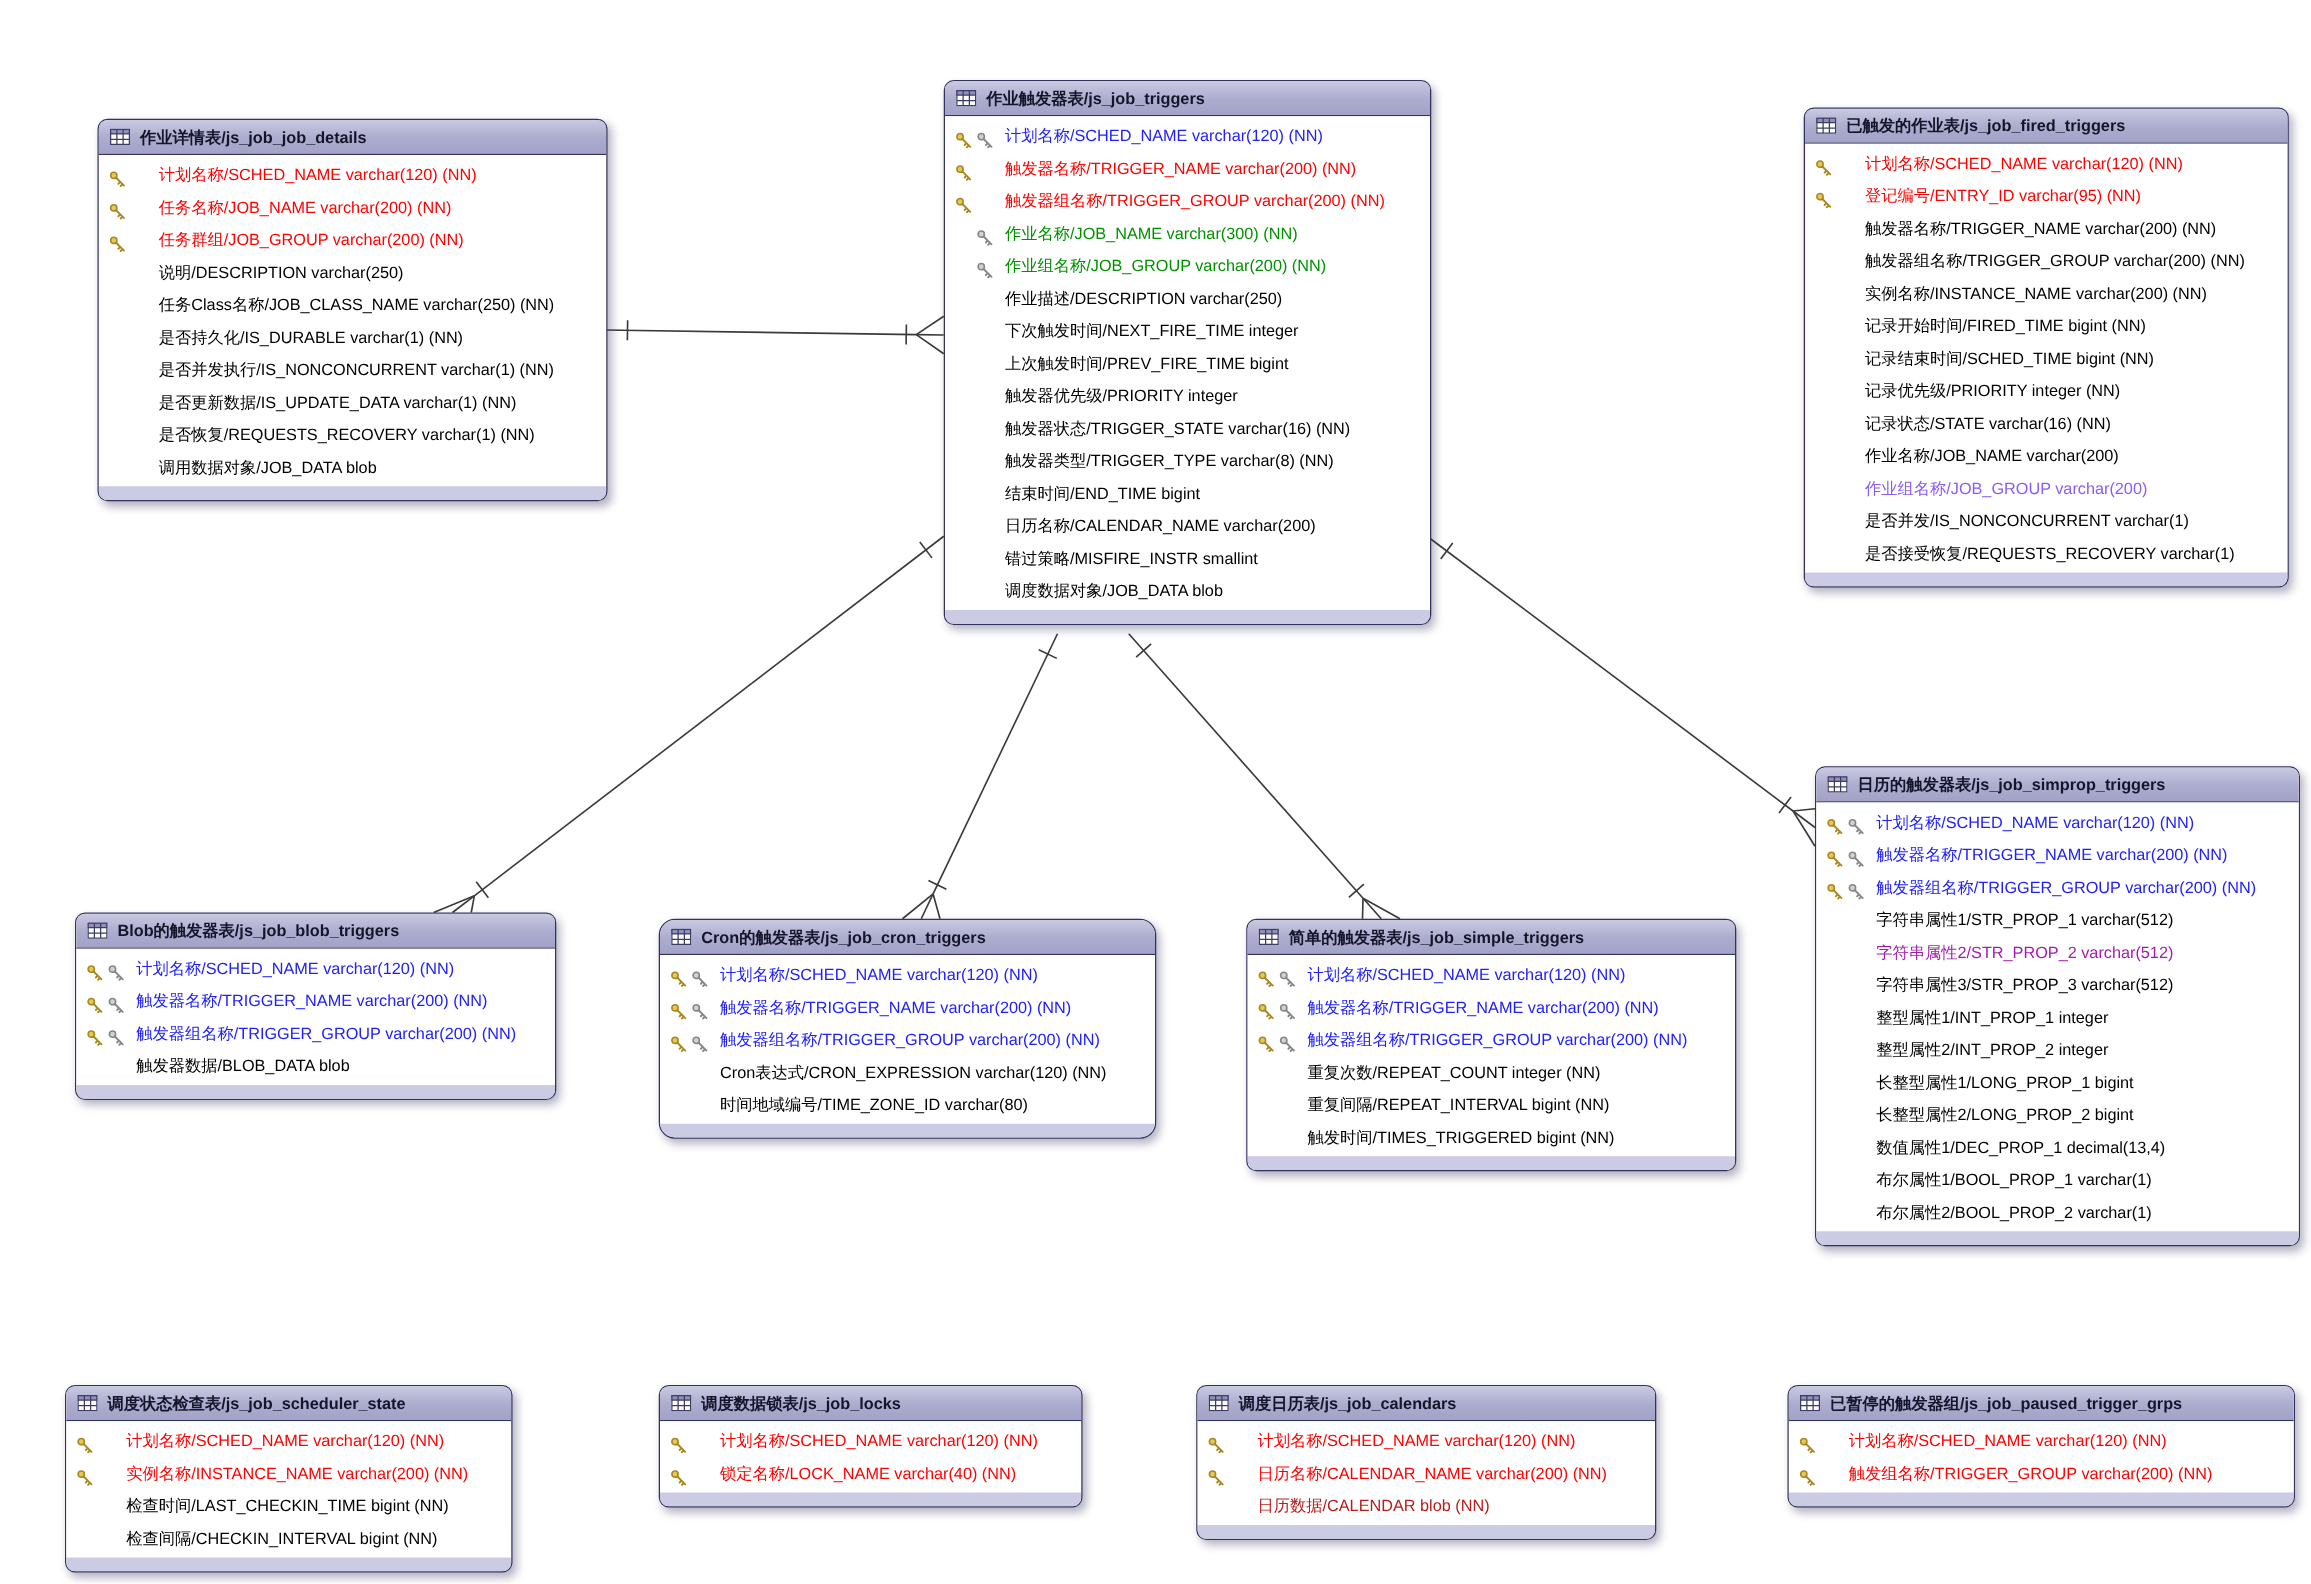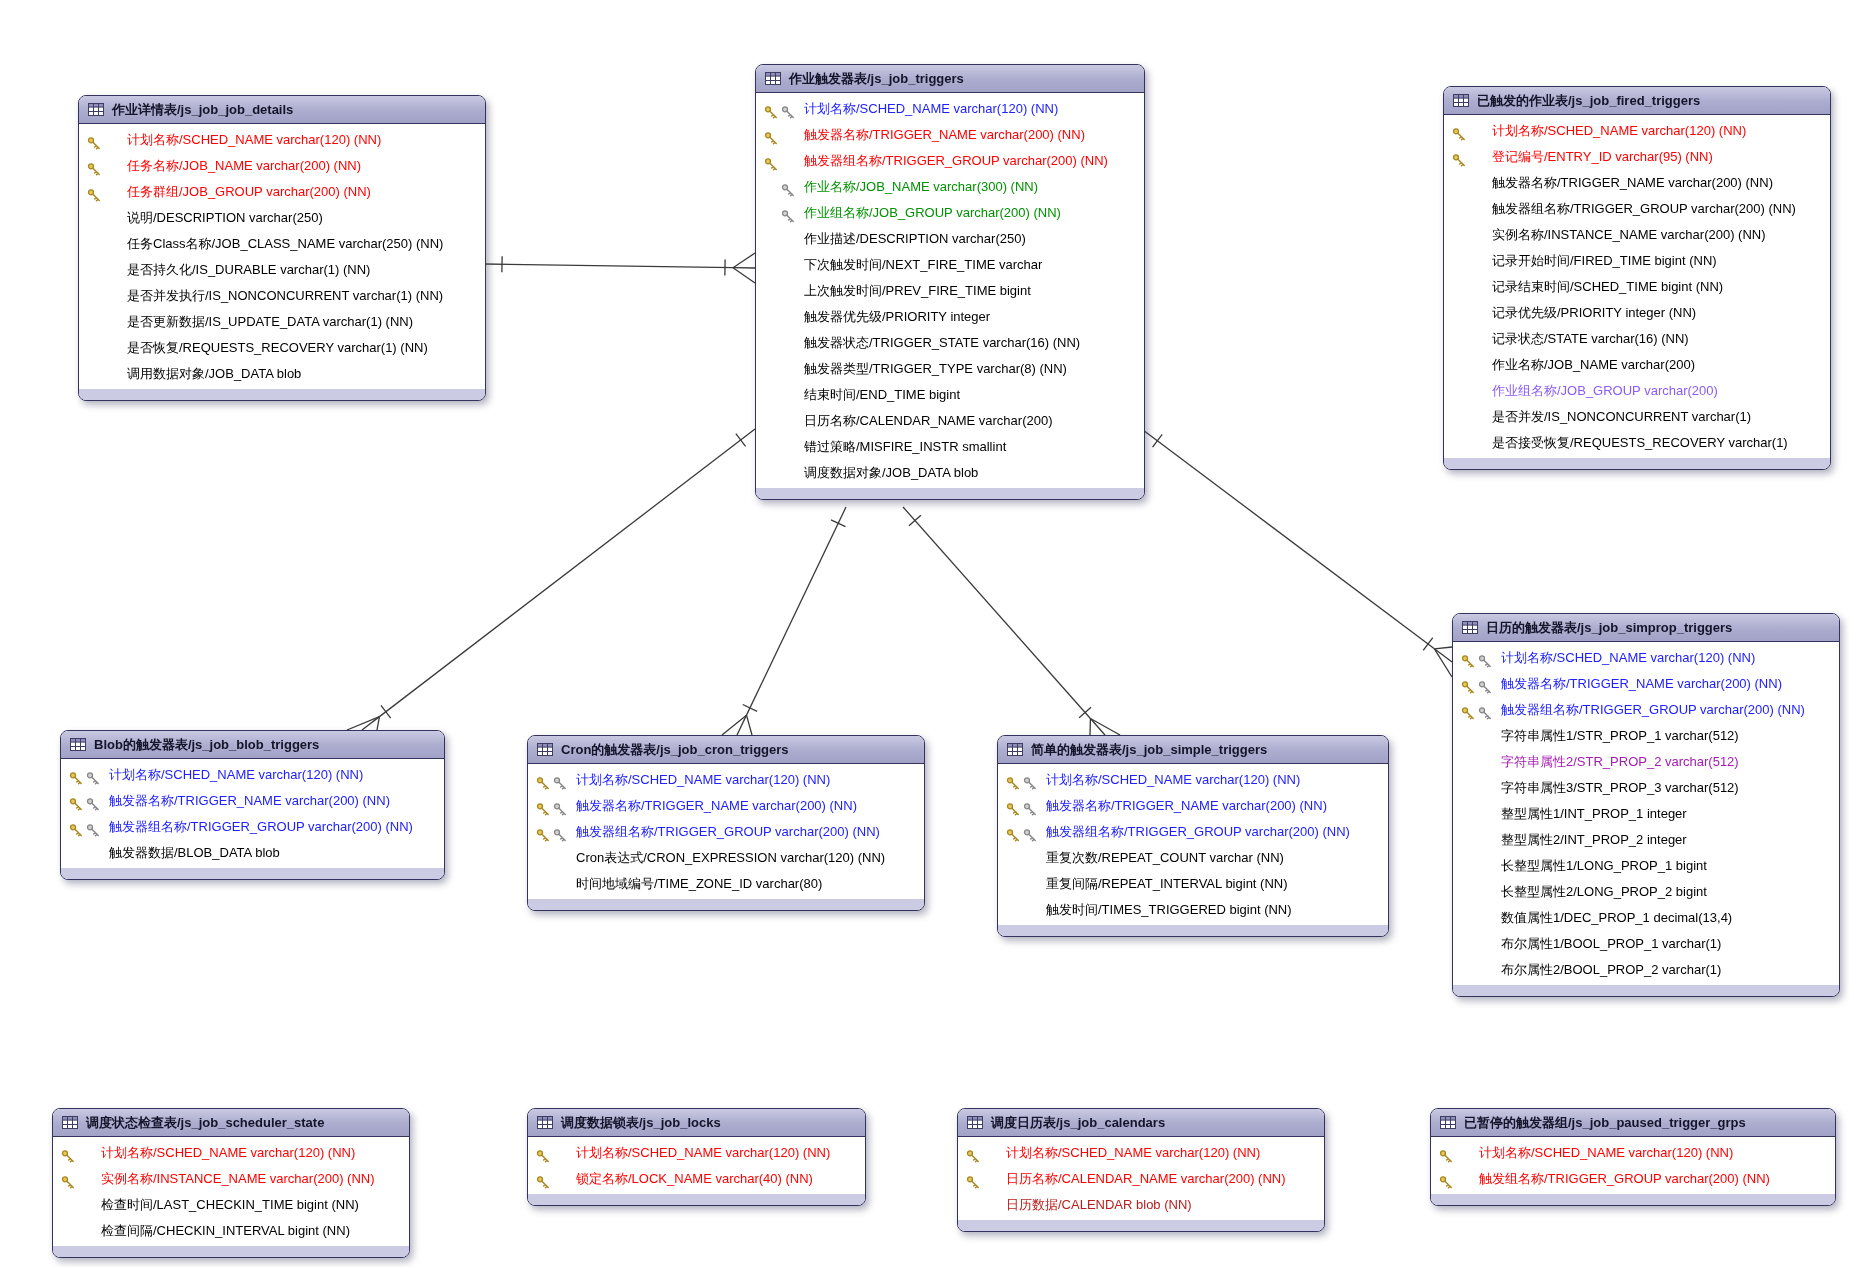--- a/index.html
+++ b/index.html
@@ -148,21 +148,21 @@
             </svg></span><span>触发器组名称/TRIGGER_GROUP varchar(200) (NN)</span></div>
         <div class="col-row" style="color: rgb(0, 145, 0);"><span class="key slot2"><svg width="14" height="14" viewBox="0 0 14 14">
               <circle cx="4" cy="4.3" r="2.5" fill="#d2d2d2" stroke="#878787" stroke-width="1.3"></circle>
               <path d="M5.9 6.2 L12.2 12.5 M9.2 9.5 L7.7 11 M11 11.3 L9.5 12.8" fill="none" stroke="#878787" stroke-width="1.5" stroke-linecap="round"></path>
             </svg></span><span>作业名称/JOB_NAME varchar(300) (NN)</span></div>
         <div class="col-row" style="color: rgb(0, 145, 0);"><span class="key slot2"><svg width="14" height="14" viewBox="0 0 14 14">
               <circle cx="4" cy="4.3" r="2.5" fill="#d2d2d2" stroke="#878787" stroke-width="1.3"></circle>
               <path d="M5.9 6.2 L12.2 12.5 M9.2 9.5 L7.7 11 M11 11.3 L9.5 12.8" fill="none" stroke="#878787" stroke-width="1.5" stroke-linecap="round"></path>
             </svg></span><span>作业组名称/JOB_GROUP varchar(200) (NN)</span></div>
         <div class="col-row" style="color: rgb(0, 0, 0);"><span>作业描述/DESCRIPTION varchar(250)</span></div>
-        <div class="col-row" style="color: rgb(0, 0, 0);"><span>下次触发时间/NEXT_FIRE_TIME varchar</span></div>
+        <div class="col-row" style="color: rgb(0, 0, 0);"><span>下次触发时间/NEXT_FIRE_TIME integer</span></div>
         <div class="col-row" style="color: rgb(0, 0, 0);"><span>上次触发时间/PREV_FIRE_TIME bigint</span></div>
         <div class="col-row" style="color: rgb(0, 0, 0);"><span>触发器优先级/PRIORITY integer</span></div>
         <div class="col-row" style="color: rgb(0, 0, 0);"><span>触发器状态/TRIGGER_STATE varchar(16) (NN)</span></div>
         <div class="col-row" style="color: rgb(0, 0, 0);"><span>触发器类型/TRIGGER_TYPE varchar(8) (NN)</span></div>
         <div class="col-row" style="color: rgb(0, 0, 0);"><span>结束时间/END_TIME bigint</span></div>
         <div class="col-row" style="color: rgb(0, 0, 0);"><span>日历名称/CALENDAR_NAME varchar(200)</span></div>
         <div class="col-row" style="color: rgb(0, 0, 0);"><span>错过策略/MISFIRE_INSTR smallint</span></div>
         <div class="col-row" style="color: rgb(0, 0, 0);"><span>调度数据对象/JOB_DATA blob</span></div>
       </div>
       <div class="tbl-footer"></div>
@@ -235,21 +235,21 @@
               <circle cx="4" cy="4.3" r="2.5" fill="#e6c75a" stroke="#a8881f" stroke-width="1.3"></circle>
               <path d="M5.9 6.2 L12.2 12.5 M9.2 9.5 L7.7 11 M11 11.3 L9.5 12.8" fill="none" stroke="#a8881f" stroke-width="1.5" stroke-linecap="round"></path>
             </svg></span><span class="key slot2"><svg width="14" height="14" viewBox="0 0 14 14">
               <circle cx="4" cy="4.3" r="2.5" fill="#d2d2d2" stroke="#878787" stroke-width="1.3"></circle>
               <path d="M5.9 6.2 L12.2 12.5 M9.2 9.5 L7.7 11 M11 11.3 L9.5 12.8" fill="none" stroke="#878787" stroke-width="1.5" stroke-linecap="round"></path>
             </svg></span><span>触发器组名称/TRIGGER_GROUP varchar(200) (NN)</span></div>
         <div class="col-row" style="color: rgb(0, 0, 0);"><span>触发器数据/BLOB_DATA blob</span></div>
       </div>
       <div class="tbl-footer"></div>
     </div>
-    <div class="tbl" style="left: 527px; top: 735px; width: 396px;">
+    <div class="tbl" style="left: 527px; top: 735px; width: 396px; border-radius: 13px;">
       <div class="tbl-header">
         <span class="tbl-icon">
           <svg width="16" height="13" viewBox="0 0 16 13">
             <rect x="0.5" y="0.5" width="15" height="12" fill="#ffffff" stroke="#3c3c64"></rect>
             <rect x="0.5" y="0.5" width="15" height="3.6" fill="#8f8fb8" stroke="#3c3c64"></rect>
             <line x1="5.5" y1="0.5" x2="5.5" y2="12.5" stroke="#3c3c64"></line>
             <line x1="10.5" y1="0.5" x2="10.5" y2="12.5" stroke="#3c3c64"></line>
             <line x1="0.5" y1="8.5" x2="15.5" y2="8.5" stroke="#3c3c64"></line>
           </svg>
         </span>
@@ -310,21 +310,21 @@
               <circle cx="4" cy="4.3" r="2.5" fill="#d2d2d2" stroke="#878787" stroke-width="1.3"></circle>
               <path d="M5.9 6.2 L12.2 12.5 M9.2 9.5 L7.7 11 M11 11.3 L9.5 12.8" fill="none" stroke="#878787" stroke-width="1.5" stroke-linecap="round"></path>
             </svg></span><span>触发器名称/TRIGGER_NAME varchar(200) (NN)</span></div>
         <div class="col-row" style="color: rgb(32, 32, 255);"><span class="key slot1"><svg width="14" height="14" viewBox="0 0 14 14">
               <circle cx="4" cy="4.3" r="2.5" fill="#e6c75a" stroke="#a8881f" stroke-width="1.3"></circle>
               <path d="M5.9 6.2 L12.2 12.5 M9.2 9.5 L7.7 11 M11 11.3 L9.5 12.8" fill="none" stroke="#a8881f" stroke-width="1.5" stroke-linecap="round"></path>
             </svg></span><span class="key slot2"><svg width="14" height="14" viewBox="0 0 14 14">
               <circle cx="4" cy="4.3" r="2.5" fill="#d2d2d2" stroke="#878787" stroke-width="1.3"></circle>
               <path d="M5.9 6.2 L12.2 12.5 M9.2 9.5 L7.7 11 M11 11.3 L9.5 12.8" fill="none" stroke="#878787" stroke-width="1.5" stroke-linecap="round"></path>
             </svg></span><span>触发器组名称/TRIGGER_GROUP varchar(200) (NN)</span></div>
-        <div class="col-row" style="color: rgb(0, 0, 0);"><span>重复次数/REPEAT_COUNT varchar (NN)</span></div>
+        <div class="col-row" style="color: rgb(0, 0, 0);"><span>重复次数/REPEAT_COUNT integer (NN)</span></div>
         <div class="col-row" style="color: rgb(0, 0, 0);"><span>重复间隔/REPEAT_INTERVAL bigint (NN)</span></div>
         <div class="col-row" style="color: rgb(0, 0, 0);"><span>触发时间/TIMES_TRIGGERED bigint (NN)</span></div>
       </div>
       <div class="tbl-footer"></div>
     </div>
     <div class="tbl" style="left: 1452px; top: 613px; width: 386px;">
       <div class="tbl-header">
         <span class="tbl-icon">
           <svg width="16" height="13" viewBox="0 0 16 13">
             <rect x="0.5" y="0.5" width="15" height="12" fill="#ffffff" stroke="#3c3c64"></rect>

